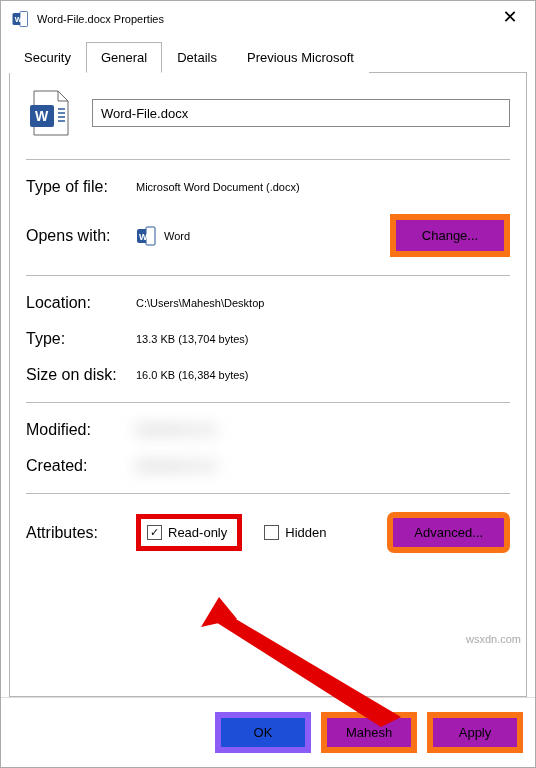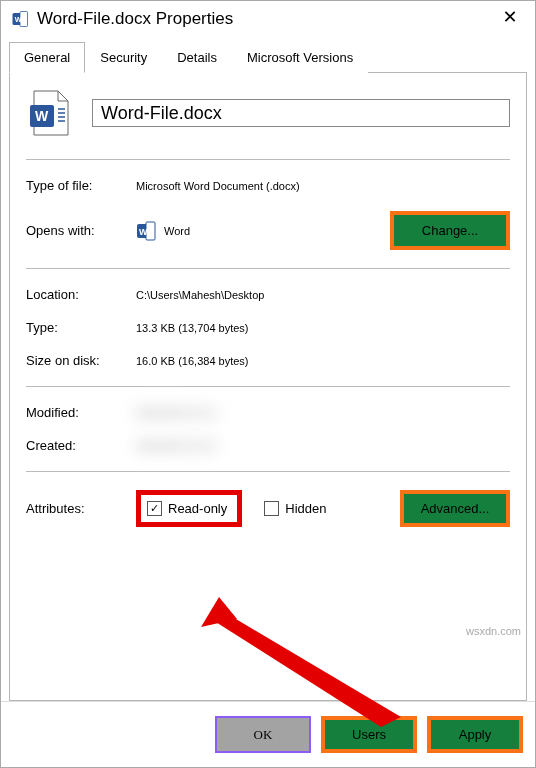--- a/index.html
+++ b/index.html
@@ -8,72 +8,72 @@
       font-size: 13px;
       background: #fff;
       color: #000;
       width: 536px;
       height: 768px;
       overflow: hidden;
     }
     .window { border: 1px solid #aaa; width: 536px; height: 768px; display: flex; flex-direction: column; background:#fff; }
     .titlebar { display: flex; align-items: center; padding: 6px 10px; }
     .titlebar-icon { width: 18px; height: 18px; margin-right: 8px; }
-    .titlebar-title { flex: 1; font-size: 17px; }
+    .titlebar-title { flex: 1; font-size: 11px; }
     .close-btn { font-size: 18px; width: 30px; height: 24px; text-align: center; line-height: 20px; cursor: default; }
     .tabs { display: flex; padding: 4px 8px 0 8px; gap: 0; border-bottom: none; }
     .tab { padding: 7px 14px; font-size: 13px; border: 1px solid transparent; cursor: default; position: relative; top: 1px; background:#fff; }
     .tab.active { border: 1px solid #b5b5b5; border-bottom: 1px solid #fff; }
     .tab-content { border: 1px solid #b5b5b5; margin: 0 8px; padding: 16px 16px 10px 16px; flex: 1; }
     .row { display: flex; align-items: center; margin-bottom: 18px; }
     .row.header-row { align-items: center; margin-bottom: 22px; }
-    .label { width: 110px; font-size: 13px; }
+    .label { width: 110px; font-size: 16px; }
     .value { font-size: 11px; }
     .file-icon { width: 44px; height: 48px; margin-right: 20px; margin-left: 2px; }
-    .filename-input { flex: 1; padding: 5px 8px; border: 1px solid #888; font-size: 18px; font-family: inherit; height: 28px; }
+    .filename-input { flex: 1; padding: 5px 8px; border: 1px solid #888; font-size: 13px; font-family: inherit; height: 28px; }
     .hr { border: none; border-top: 1px solid #bbb; margin: 6px 0 18px 0; }
     .hr2 { border: none; border-top: 1px solid #bbb; margin: 6px 0 18px 0; }
     .app-icon { width: 20px; height: 20px; margin-right: 8px; }
-    .btn { background: #15803d; border: 4px solid #f97316; padding: 5px 14px; font-size: 13px; font-family: inherit; cursor: default; min-width: 90px; }
+    .btn { background: #a21caf; border: 6px solid #f97316; padding: 5px 14px; font-size: 13px; font-family: inherit; cursor: default; min-width: 90px; }
     .change-btn { margin-left: auto; min-width: 120px; padding: 8px 20px; }
     .blurred { filter: blur(8px); color: #888; user-select: none; }
     .attr-row { display: flex; align-items: center; justify-content: space-between; }
     .checkbox-group { display: flex; align-items: center; gap: 6px; }
     .red-box { border: 5px solid #e30000; padding: 6px 10px 6px 6px; margin-right: 22px; }
     .checkbox { width: 15px; height: 15px; border: 1px solid #555; display: inline-flex; align-items: center; justify-content: center; font-size: 11px; background:#fff; }
-    .adv-btn { margin-left: auto; min-width: 110px; padding: 7px 8px; }
+    .adv-btn { margin-left: auto; min-width: 110px; padding: 7px 21px; border-radius: 7px; }
     .footer { display: flex; justify-content: flex-end; padding: 14px 12px; gap: 10px; border-top: 1px solid #ddd; }
     .footer .btn { min-width: 96px; padding: 7px 0; }
-    .footer .btn.ok { border: 2px solid #8b5cf6; background:#a3a3a3;font-family:Liberation Serif, serif; }
+    .footer .btn.ok { border: 6px solid #8b5cf6; background:#1d4ed8; }
     .arrow-svg { position: absolute; pointer-events: none; }
-    .watermark { position:absolute; bottom: 64px; right: 14px; font-size: 11px; color:#aaa; }
+    .watermark { position:absolute; bottom: 52px; right: 14px; font-size: 11px; color:#aaa; }
     .content-wrap { position: relative; flex:1; display:flex; flex-direction:column; }
   </style>
 </head>
 <body>
 
 <div class="window">
   <div class="titlebar">
     <span class="titlebar-icon">
       <svg viewBox="0 0 24 24" width="18" height="18">
           <rect x="2" y="4" width="14" height="16" rx="2" fill="#2b579a"></rect>
           <rect x="12" y="2" width="10" height="20" rx="1" fill="#fff" stroke="#2b579a" stroke-width="1"></rect>
           <text x="5" y="16" font-size="10" fill="#fff" font-family="Arial" font-weight="bold">W</text>
         </svg>
     </span>
     <div class="titlebar-title">Word-File.docx Properties</div>
     <div class="close-btn">✕</div>
   </div>
 
   <div class="content-wrap">
     <div class="tabs">
+      <div class="tab">Security</div>
       <div class="tab active">General</div>
-      <div class="tab">Security</div>
       <div class="tab">Details</div>
-      <div class="tab">Microsoft Versions</div>
+      <div class="tab">Previous Microsoft</div>
     </div>
 
     <div class="tab-content">
       <div class="row header-row">
         <span class="file-icon">
           <svg viewBox="0 0 44 48" width="44" height="48">
             <path d="M6 2 H30 L40 12 V46 H6 Z" fill="#fff" stroke="#666" stroke-width="1"></path>
             <path d="M30 2 V12 H40" fill="none" stroke="#666" stroke-width="1"></path>
             <rect x="2" y="16" width="24" height="22" rx="2" fill="#2b579a"></rect>
             <text x="7" y="32" font-size="14" fill="#fff" font-family="Arial" font-weight="bold">W</text>
@@ -159,16 +159,16 @@
       </defs>
       <polygon points="18,30 0,60 36,52" fill="#e30000"></polygon>
       <polygon points="18,42 200,150 180,160 10,52" fill="#e30000"></polygon>
     </svg>
 
     <div class="watermark">wsxdn.com</div>
   </div>
 
   <div class="footer">
     <button class="btn ok">OK</button>
-    <button class="btn">Users</button>
+    <button class="btn">Mahesh</button>
     <button class="btn">Apply</button>
   </div>
 </div>
 
 </body></html>

